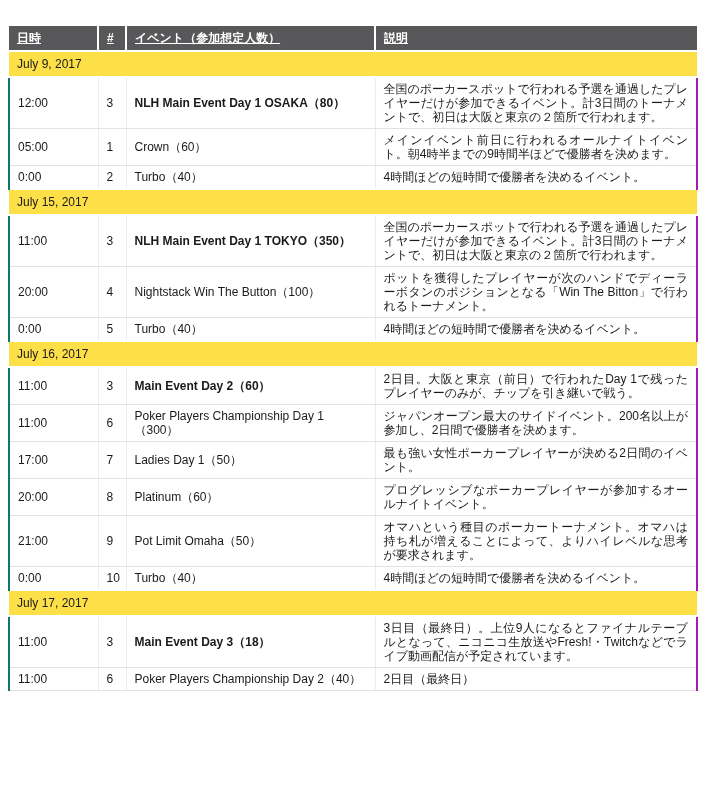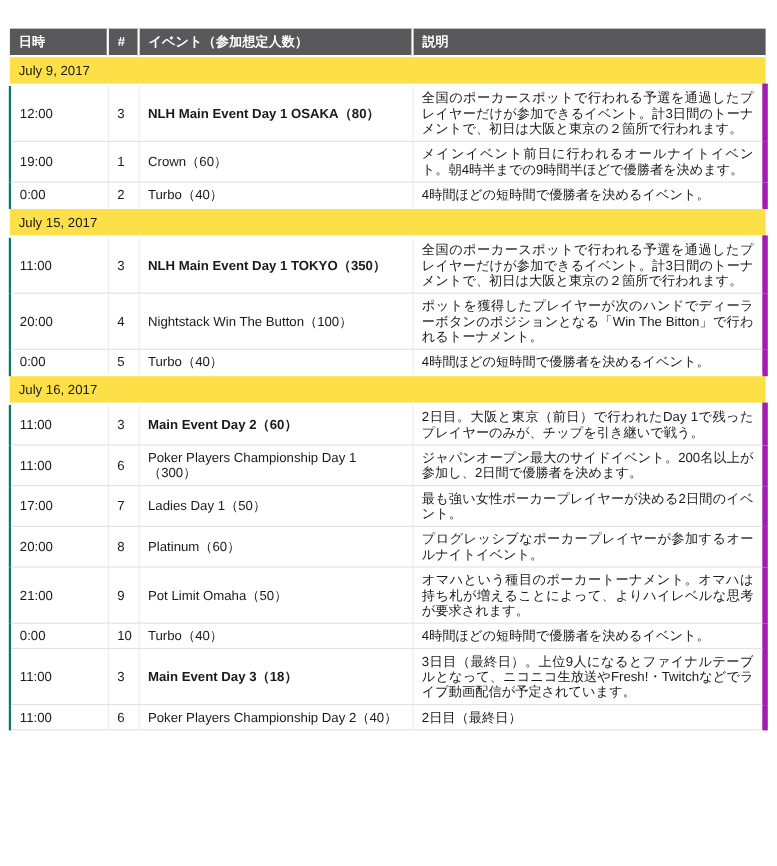--- a/index.html
+++ b/index.html
@@ -37,41 +37,42 @@
   col.c-desc  { width: auto; }
 
   th {
     background: #58585a;
     color: #ffffff;
     font-weight: bold;
     text-align: left;
     padding: 5px 8px;
     line-height: 14px;
     border-right: 2px solid #ffffff;
+    text-decoration: underline;
   }
   th:last-child { border-right: none; }
 
   tr.group td {
     background: #fde047;
     padding: 5px 8px;
     line-height: 14px;
     border-top: 2px solid #ffffff;
     border-bottom: 2px solid #ffffff;
   }
 
   tr.event td {
     padding: 4px 8px;
     line-height: 14px;
     vertical-align: middle;
     border-bottom: 1px solid #e2e2e2;
     border-right: 1px solid #ececec;
     overflow: hidden;
   }
   tr.event td:first-child { border-left: 2px solid #0f766e; }
-  tr.event td:last-child  { border-right: 5px solid #a21caf; }
+  tr.event td:last-child  { border-right: 2px solid #a21caf; }
 
   td.e.bold { font-weight: bold; }
   td.d { text-align: justify; }
 </style>
 </head>
 <body>
 
 <div class="page">
 
 
@@ -96,21 +97,21 @@
         <td colspan="4">July 9, 2017</td>
       </tr>
       <tr class="event">
         <td class="t">12:00</td>
         <td class="n">3</td>
         <td class="e bold">NLH Main Event Day 1 OSAKA（80）</td>
         <td class="d">全国のポーカースポットで行われる予選を通過したプレイヤーだけが参加できるイベント。計3日間のトーナメントで、初日は大阪と東京の２箇所で行われます。</td>
       </tr>
 
       <tr class="event">
-        <td class="t">19:00</td>
+        <td class="t">05:00</td>
         <td class="n">1</td>
         <td class="e">Crown（60）</td>
         <td class="d">メインイベント前日に行われるオールナイトイベント。朝4時半までの9時間半ほどで優勝者を決めます。</td>
       </tr>
       <tr class="event">
         <td class="t">0:00</td>
         <td class="n">2</td>
         <td class="e">Turbo（40）</td>
         <td class="d">4時間ほどの短時間で優勝者を決めるイベント。</td>
       </tr>
@@ -170,20 +171,23 @@
         <td class="e">Pot Limit Omaha（50）</td>
         <td class="d">オマハという種目のポーカートーナメント。オマハは持ち札が増えることによって、よりハイレベルな思考が要求されます。</td>
       </tr>
       <tr class="event">
         <td class="t">0:00</td>
         <td class="n">10</td>
         <td class="e">Turbo（40）</td>
         <td class="d">4時間ほどの短時間で優勝者を決めるイベント。</td>
       </tr>
 
+      <tr class="group">
+        <td colspan="4">July 17, 2017</td>
+      </tr>
       <tr class="event">
         <td class="t">11:00</td>
         <td class="n">3</td>
         <td class="e bold">Main Event Day 3（18）</td>
         <td class="d">3日目（最終日）。上位9人になるとファイナルテーブルとなって、ニコニコ生放送やFresh!・Twitchなどでライブ動画配信が予定されています。</td>
       </tr>
       <tr class="event">
         <td class="t">11:00</td>
         <td class="n">6</td>
         <td class="e">Poker Players Championship Day 2（40）</td>

